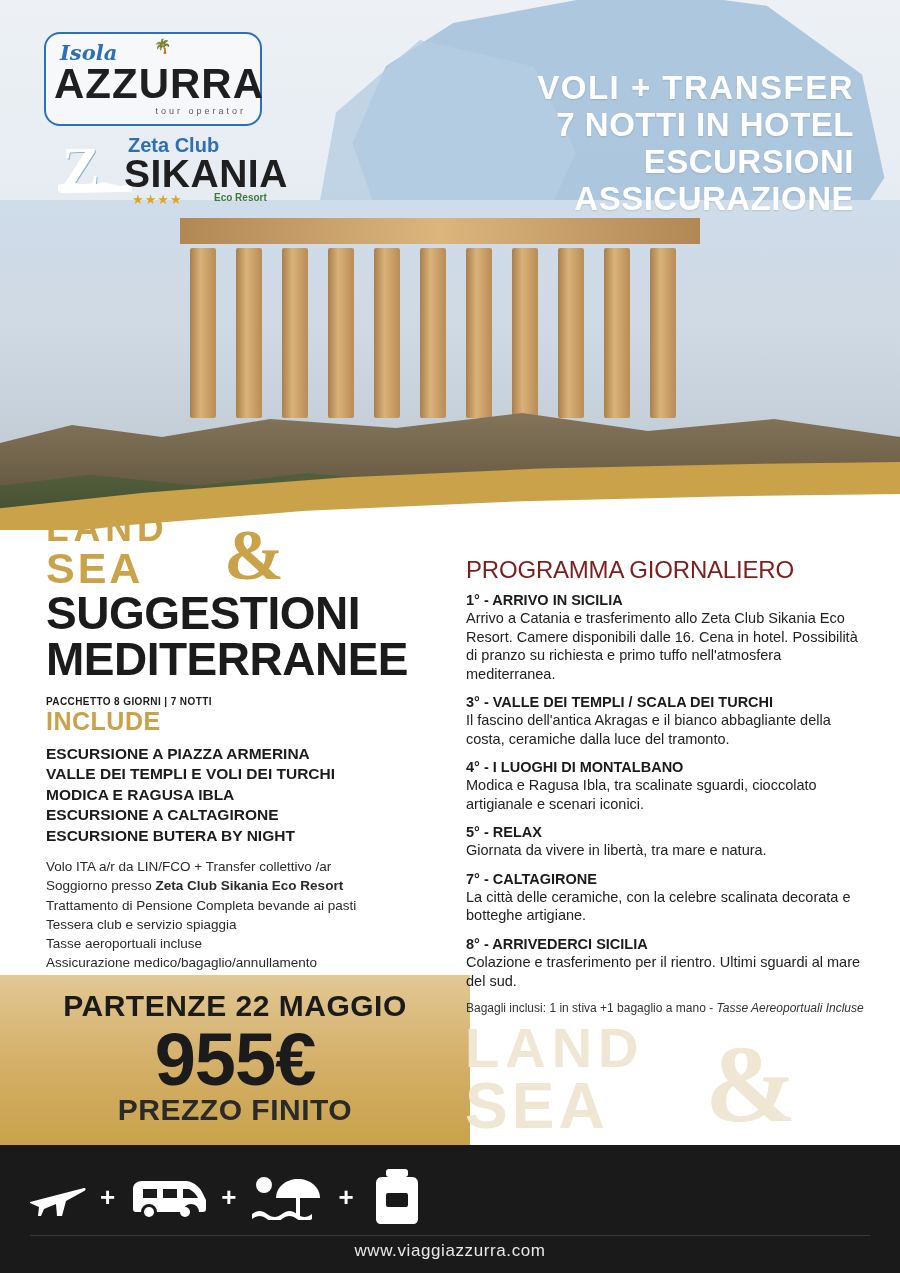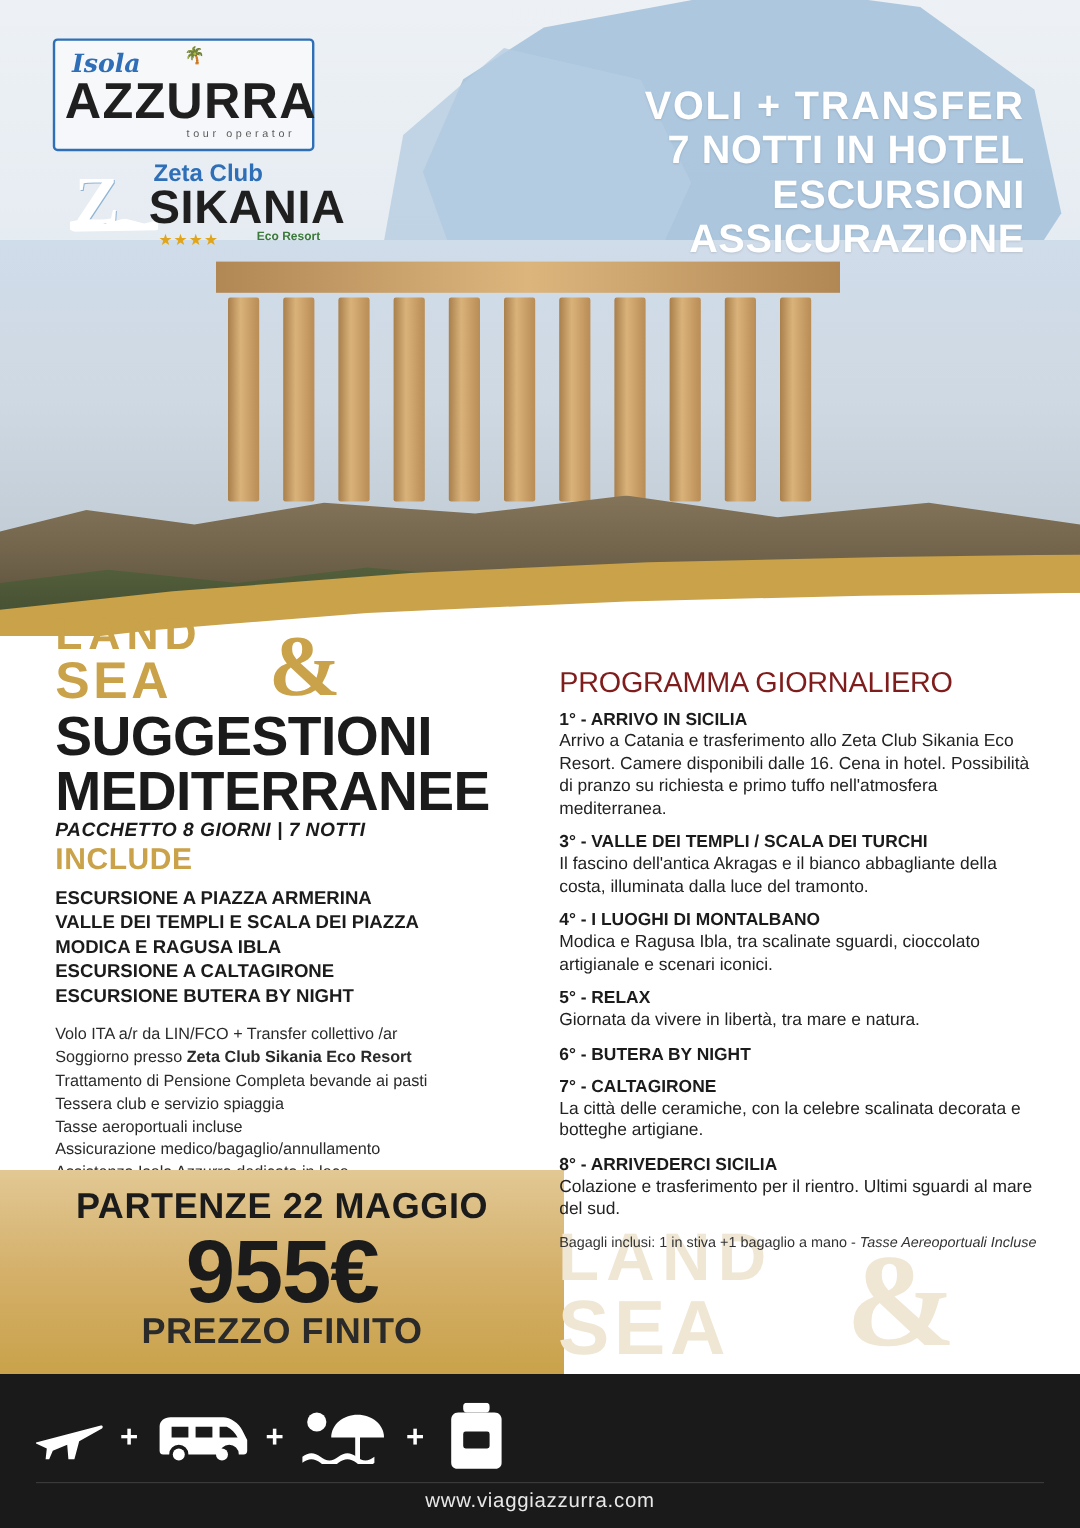--- a/index.html
+++ b/index.html
@@ -50,21 +50,21 @@
     letter-spacing: .5px;
     text-shadow: 0 1px 2px rgba(0,0,0,.12);
   }
   .headline div:nth-child(1) { letter-spacing: 1.5px; }
 
   
   .logo-box {
     position: absolute; left: 44px; top: 32px;
     width: 218px; height: 94px;
     border: 2px solid #2e6fb7;
-    border-radius: 4px;
+    border-radius: 16px;
     background: rgba(255,255,255,.55);
   }
   .logo-isola {
     position: absolute; left: 14px; top: 6px;
     font-family: "DejaVu Serif", serif;
     font-style: italic;
     font-size: 21px; color: #2e6fb7; font-weight: bold;
   }
   .logo-azzurra {
     position: absolute; left: 8px; top: 26px;
@@ -171,22 +171,22 @@
   .ls-amp {
     position:absolute; left:178px; top:6px;
     font-size: 72px; font-weight: bold; color:#c9a24a;
     font-family:"Liberation Serif", serif;
   }
   .title-main {
     font-size: 46px; font-weight: bold; color:#1b1b1b; line-height: 1.0;
     letter-spacing: -.5px;
   }
   .title-sub {
-    margin-top: 2px;
-    font-size: 16px; font-weight: bold; color:#1b1b1b; letter-spacing: .4px; font-style: italic;
+    margin-top: 14px;
+    font-size: 10px; font-weight: bold; color:#1b1b1b; letter-spacing: .4px;
   }
   .include-title {
     font-size: 25px; font-weight: bold; color:#c9a24a; letter-spacing: .5px;
   }
   .include-list {
     margin-top: 8px;
     font-size: 15.5px; font-weight: bold; color:#1b1b1b; line-height: 1.32;
   }
   .notes {
     margin-top: 11px;
@@ -330,21 +330,21 @@
 
     <div class="title-main">
       <div>SUGGESTIONI</div>
       <div>MEDITERRANEE</div>
     </div>
     <div class="title-sub">PACCHETTO 8 GIORNI | 7 NOTTI</div>
 
     <div class="include-title">INCLUDE</div>
     <div class="include-list">
         <div>ESCURSIONE A PIAZZA ARMERINA</div>
-        <div>VALLE DEI TEMPLI E SCALA DEI PIAZZA</div>
+        <div>VALLE DEI TEMPLI E VOLI DEI TURCHI</div>
         <div>MODICA E RAGUSA IBLA</div>
         <div>ESCURSIONE A CALTAGIRONE</div>
         <div>ESCURSIONE BUTERA BY NIGHT</div>
       </div>
 
     <div class="notes">
         <div>Volo ITA a/r da LIN/FCO + Transfer collettivo /ar</div>
         <div>Soggiorno presso <b>Zeta Club Sikania Eco Resort</b></div>
         <div>Trattamento di Pensione Completa bevande ai pasti</div>
         <div>Tessera club e servizio spiaggia</div>
@@ -368,32 +368,31 @@
 
   <div class="right">
     <div class="prog-title">PROGRAMMA GIORNALIERO</div>
     <div id="days">
         <div class="day">
           <div class="day-h">1° - ARRIVO IN SICILIA</div>
           <div class="day-t">Arrivo a Catania e trasferimento allo Zeta Club Sikania Eco Resort. Camere disponibili dalle 16. Cena in hotel. Possibilità di pranzo su richiesta e primo tuffo nell'atmosfera mediterranea.</div>
         </div>
         <div class="day">
           <div class="day-h">3° - VALLE DEI TEMPLI / SCALA DEI TURCHI</div>
-          <div class="day-t">Il fascino dell'antica Akragas e il bianco abbagliante della costa, illuminata dalla luce del tramonto.</div>
+          <div class="day-t">Il fascino dell'antica Akragas e il bianco abbagliante della costa, ceramiche dalla luce del tramonto.</div>
         </div>
         <div class="day">
           <div class="day-h">4° - I LUOGHI DI MONTALBANO</div>
           <div class="day-t">Modica e Ragusa Ibla, tra scalinate sguardi, cioccolato artigianale e scenari iconici.</div>
         </div>
         <div class="day">
           <div class="day-h">5° - RELAX</div>
           <div class="day-t">Giornata da vivere in libertà, tra mare e natura.</div>
         </div>
         <div class="day">
-          <div class="day-h">6° - BUTERA BY NIGHT</div>
         </div>
         <div class="day">
           <div class="day-h">7° - CALTAGIRONE</div>
           <div class="day-t">La città delle ceramiche, con la celebre scalinata decorata e botteghe artigiane.</div>
         </div>
         <div class="day">
           <div class="day-h">8° - ARRIVEDERCI SICILIA</div>
           <div class="day-t">Colazione e trasferimento per il rientro. Ultimi sguardi al mare del sud.</div>
         </div>
       </div>

